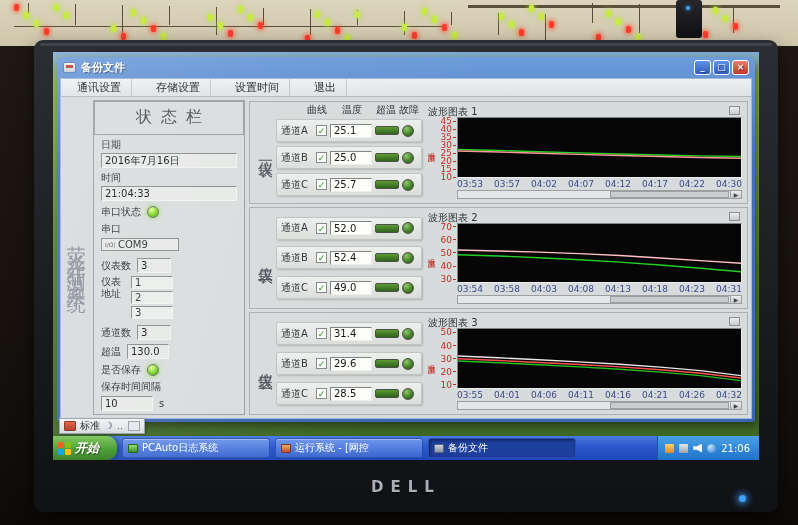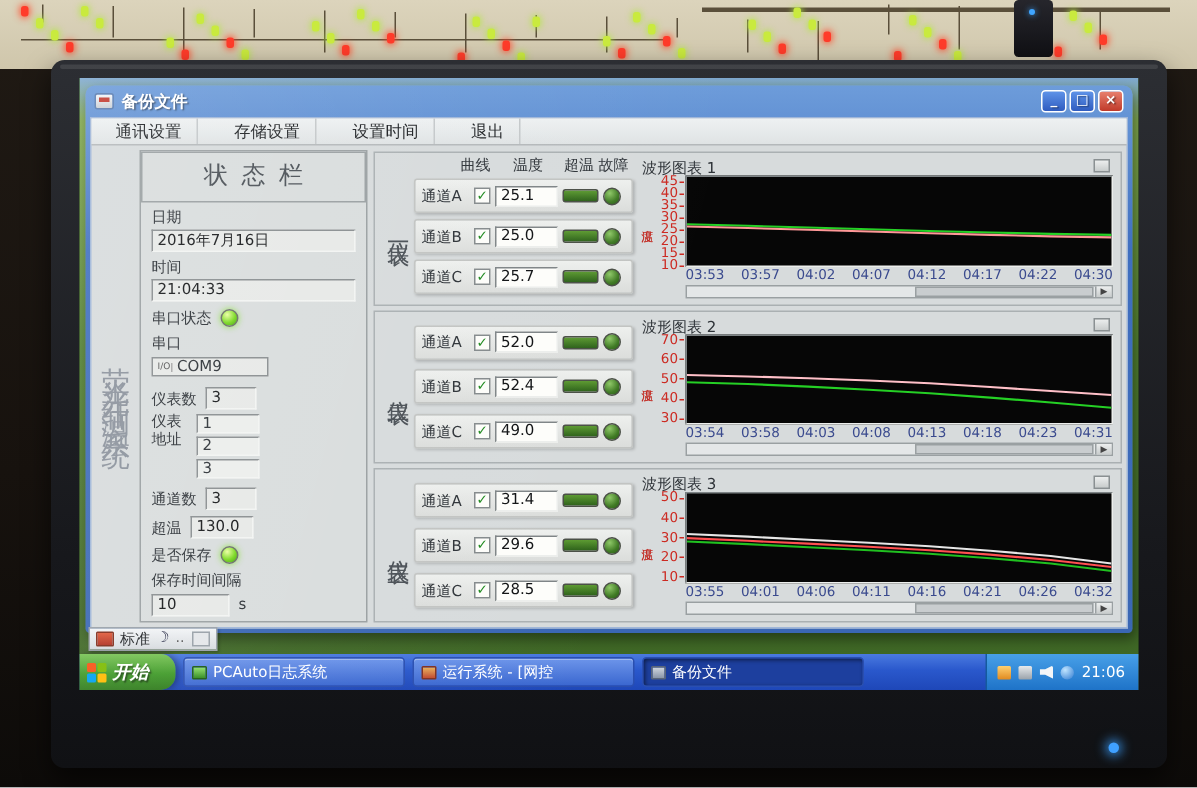--- a/index.html
+++ b/index.html
@@ -516,15 +516,16 @@
           <span class="tr-ic tr2"></span>
           <span class="tr-ic tr3"></span>
           <span class="tr-ic tr4"></span>
           <span>21:06</span>
         </div>
       </div>
 
       <div class="glare"></div>
     </div>
 
+    <div class="dell-logo">DELL</div>
     <div class="power-led"></div>
   </div>
 </div>
 
 </body></html>

